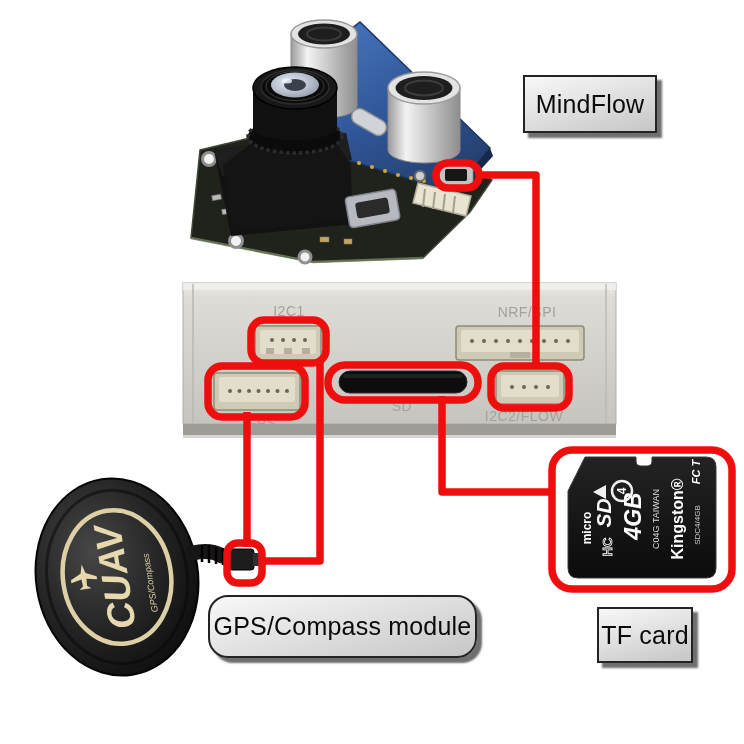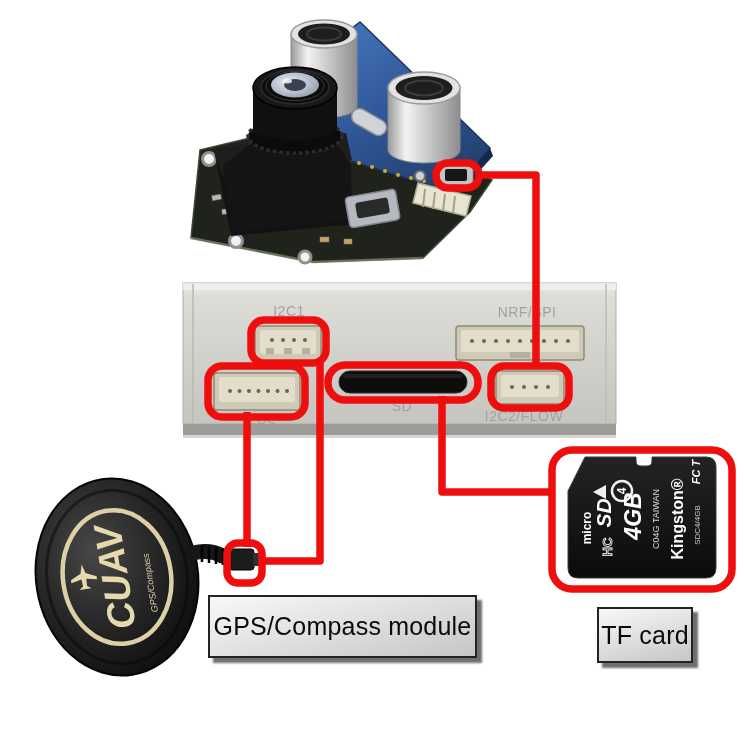--- a/index.html
+++ b/index.html
@@ -10,21 +10,21 @@
   .scene{position:absolute;left:0;top:0;}
   .label-box{
     position:absolute;display:flex;align-items:center;justify-content:center;
     background:linear-gradient(165deg,#f8f8f8 0%,#e2e2e2 45%,#c6c6c6 100%);
     border:2px solid #232323;
     box-shadow:5px 5px 2px rgba(75,75,75,0.8);
     color:#0a0a0a;font-size:25px;letter-spacing:0.2px;
     box-sizing:border-box;
   }
   .box-mindflow{left:523px;top:75px;width:134px;height:58px;}
-  .box-gps{left:208px;top:595px;width:269px;height:63px;}
+  .box-gps{left:208px;top:595px;width:269px;height:63px;border-radius:20px;}
   .box-tf{left:597px;top:607px;width:96px;height:56px;}
   svg text{font-family:"Liberation Sans", sans-serif;}
   .port-label{fill:#a2a19a;font-size:14px;letter-spacing:0.5px;}
 </style>
 </head>
 <body>
 
 <div class="canvas">
 
 <svg class="scene" width="744" height="744" viewBox="0 0 744 744">
@@ -258,20 +258,23 @@
     <rect x="436" y="163" width="43" height="25" rx="12"></rect>
     <rect x="251" y="320" width="75" height="43" rx="13"></rect>
     <rect x="208" y="366" width="97" height="51" rx="14"></rect>
     <rect x="328" y="365" width="150" height="35" rx="17"></rect>
     <rect x="491" y="366" width="78" height="42" rx="13"></rect>
     <rect x="227" y="543" width="35" height="40" rx="11"></rect>
     <rect x="552" y="450" width="180" height="139" rx="20"></rect>
   </g>
 </svg>
 
+<div class="label-box box-mindflow">
+  <span>MindFlow</span>
+</div>
 <div class="label-box box-gps">
   <span>GPS/Compass module</span>
 </div>
 <div class="label-box box-tf">
   <span>TF card</span>
 </div>
 
 </div>
 
 </body></html>

